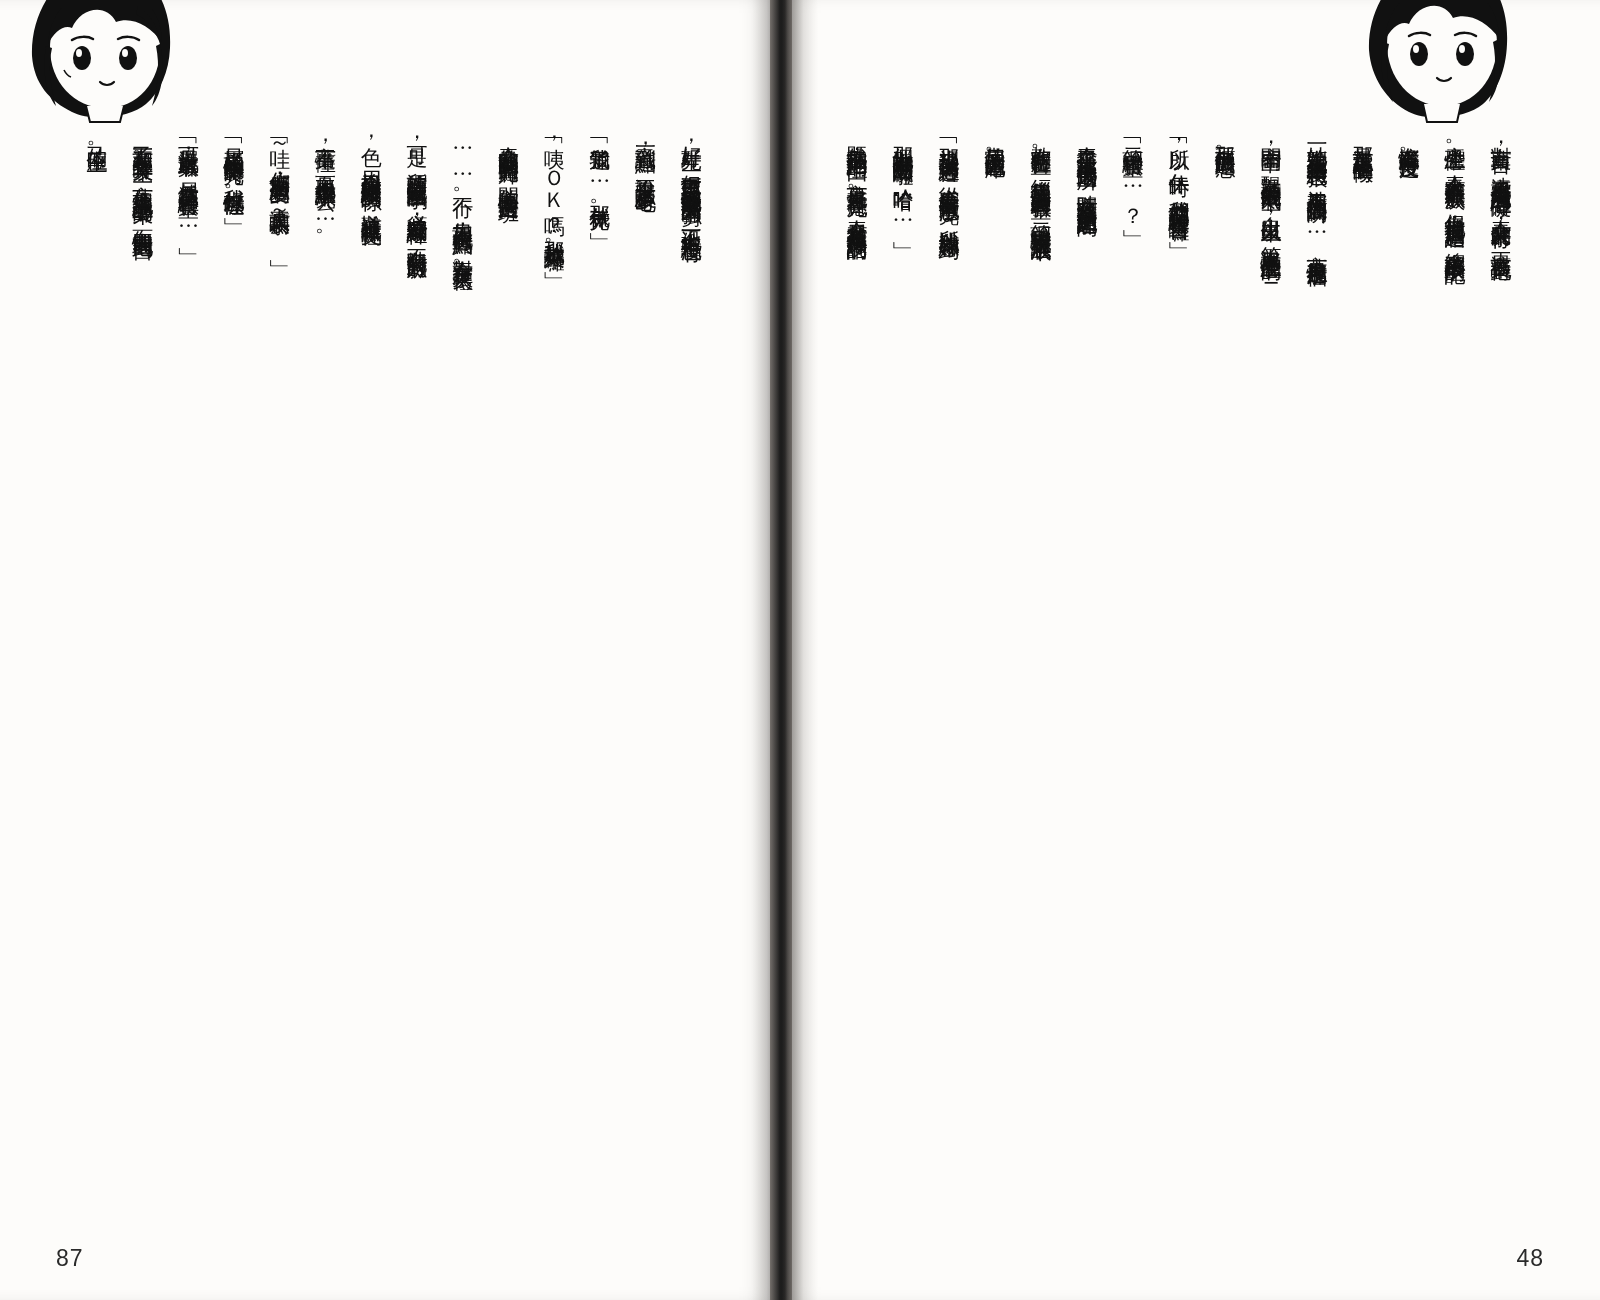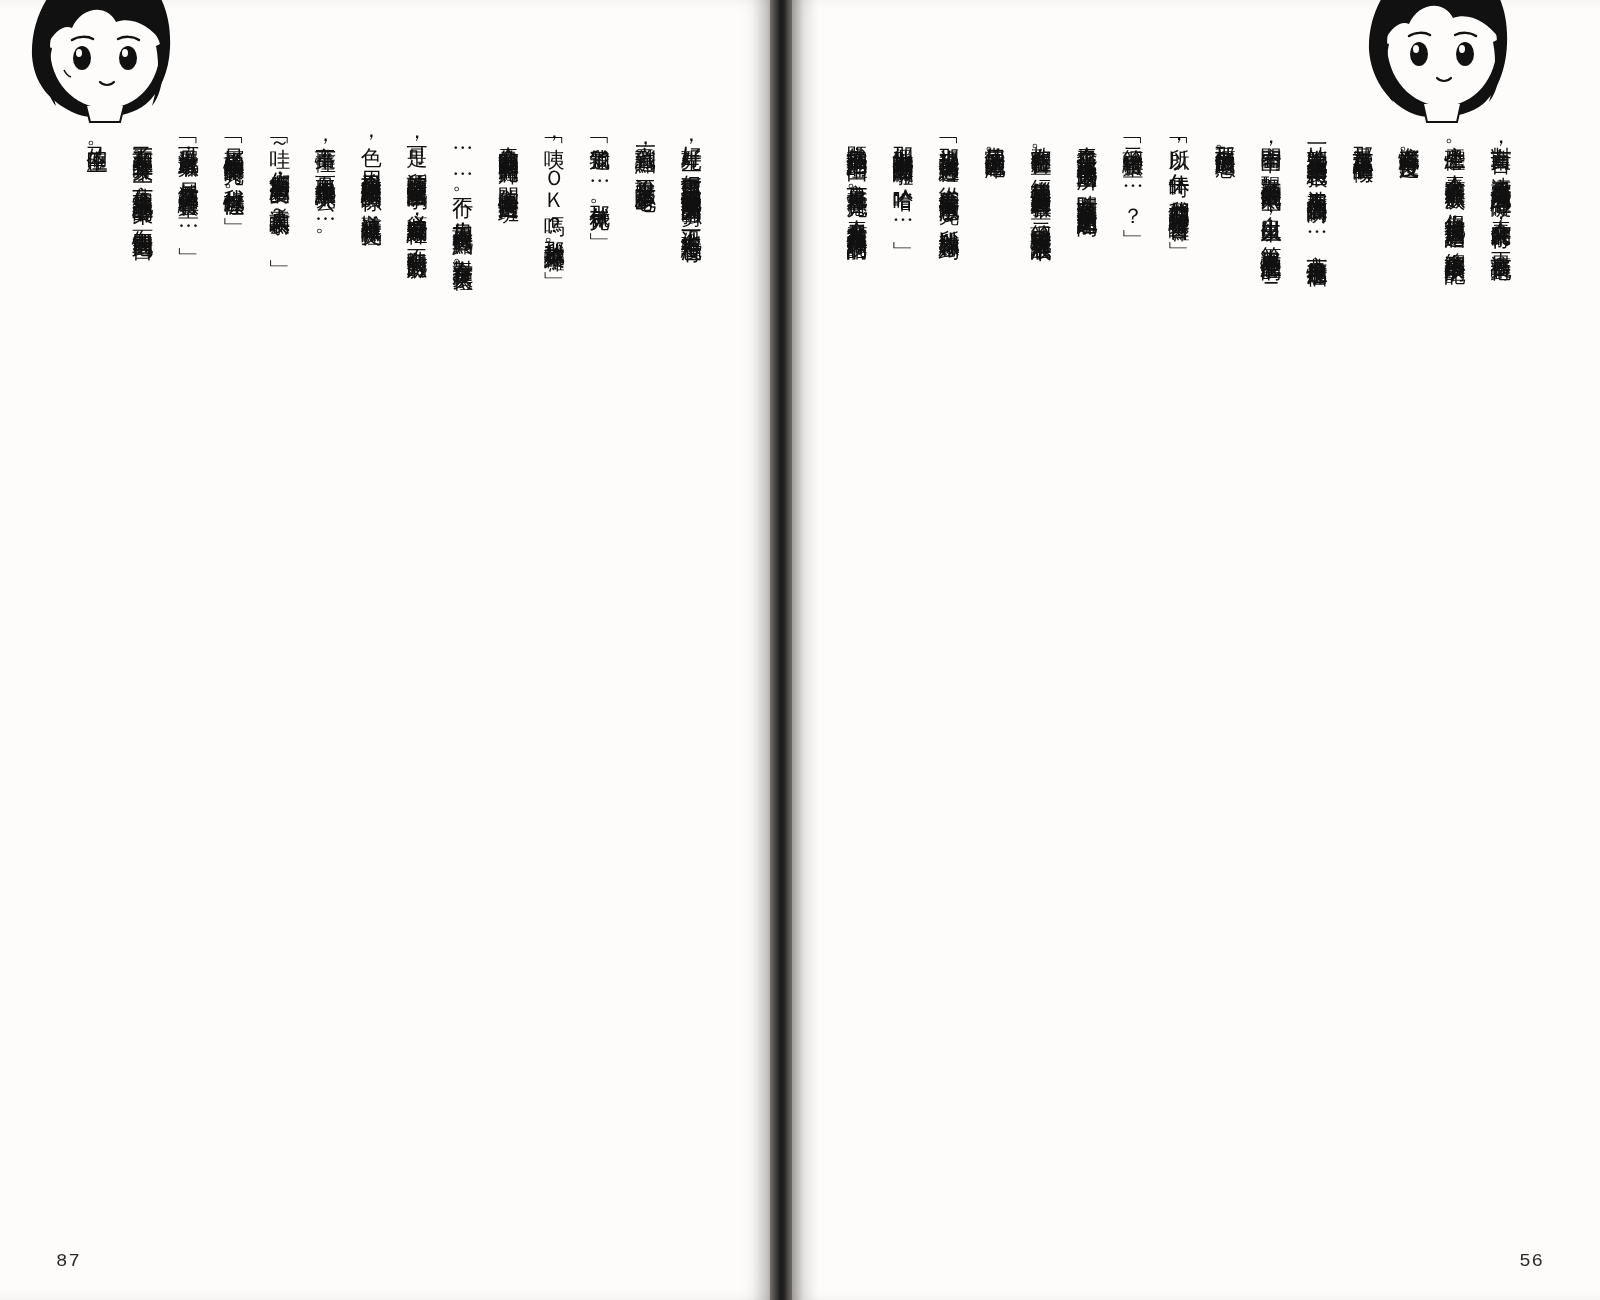--- a/index.html
+++ b/index.html
@@ -83,22 +83,22 @@
     margin-left: 0;
   }
   .col .vtext {
     height: 100%;
   }
   
 
   .page-num {
     position: absolute;
     bottom: 28px;
-    font-family: Liberation Mono, monospace;
-    font-size: 19px;
+    font-family: Liberation Sans, sans-serif;
+    font-size: 23px;
     color: #2a2a2a;
     letter-spacing: 1px;
   }
   .page-num-left { left: 56px; }
   .page-num-right { right: 56px; }
 
   
   .chibi {
     position: absolute;
     width: 165px;
@@ -268,15 +268,15 @@
       </div>
     <div class="col" style="width:46px">
         <div class="vtext">那個地方去嚐嚐感動的滋味啦。哈哈哈……」</div>
       </div>
     <div class="col" style="width:46px">
         <div class="vtext">既然找不到拒絕的理由，言葉也只好頷首應允。泰介看起來雖然是個很好說話的</div>
       </div>
   </div>
 
   <div class="page-num page-num-left">87</div>
-  <div class="page-num page-num-right">56</div>
+  <div class="page-num page-num-right">48</div>
 
 </div>
 
 </body></html>

